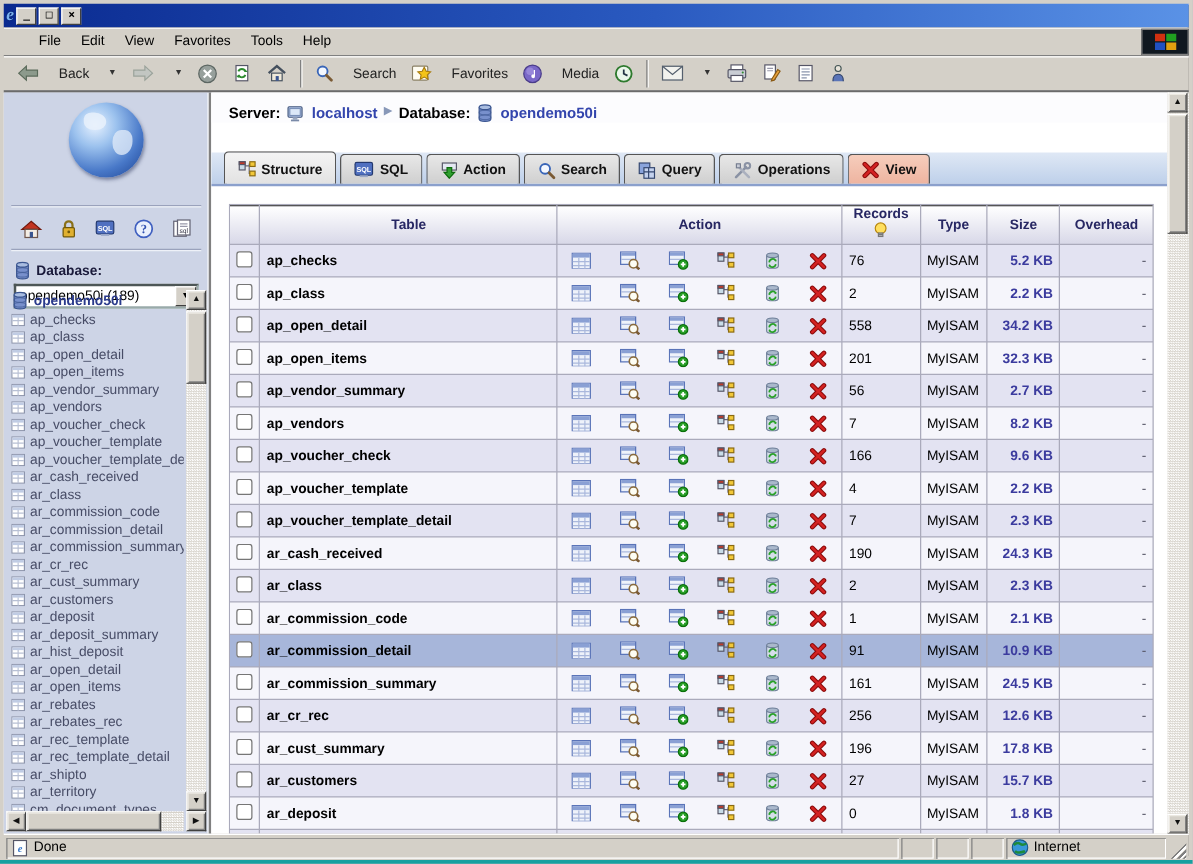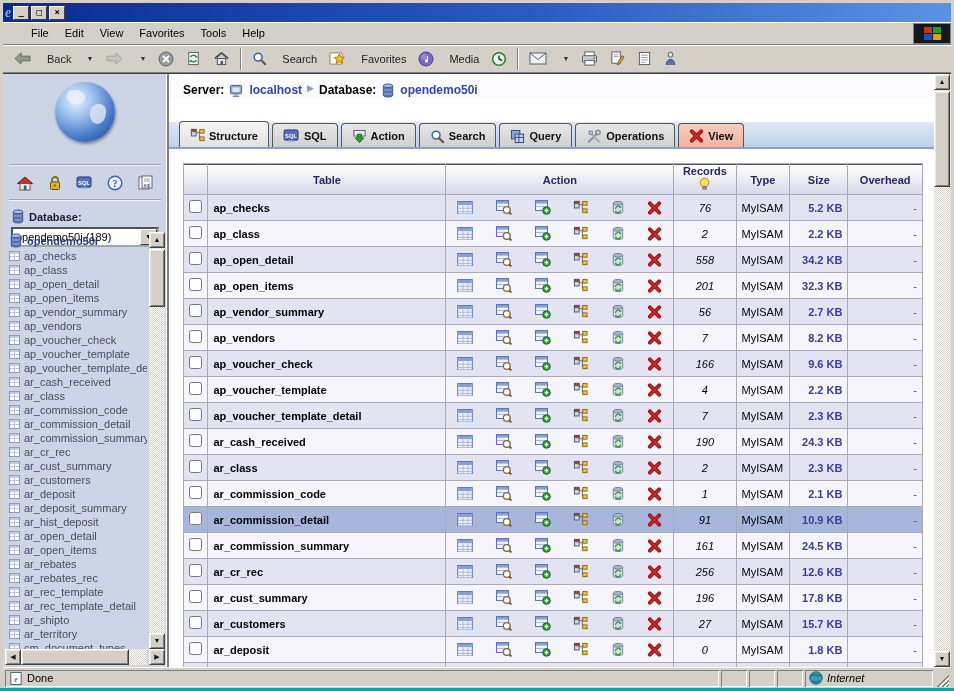--- a/index.html
+++ b/index.html
@@ -98,41 +98,41 @@
     height:20px; border-top:1px solid #555; padding:0 4px; }
   table.grid td { height:25px; padding:0 5px; font-size:11px; }
   tr.row-odd  td { background:#e3e3f2; }
   tr.row-even td { background:#f5f5fb; }
   tr.row-hl   td { background:#a7b6da; }
   td.c-check { width:20px; text-align:center; }
   td.c-name { width:232px; font-weight:bold; color:#000; }
   td.c-act { width:222px; }
   .act-row { display:flex; justify-content:space-between; align-items:center; padding:0 6px; }
   .act-btn { cursor:pointer; display:inline-flex; }
-  td.c-rec { width:60px; text-align:center; color:#000;font-style:italic; }
+  td.c-rec { width:60px; text-align:left; color:#000; }
   td.c-type { width:46px; color:#000; }
   td.c-size { width:56px; text-align:right; color:#3b3b9e; font-weight:bold; }
   td.c-oh { width:72px; text-align:right; color:#556; }
   th.h-rec { width:60px; } 
   input[type=checkbox] { width:13px; height:13px; accent-color:#444; }
 
   
   .vscroll-main { width:17px; flex:none; background:repeating-conic-gradient(#fff 0 25%, #d6d2ca 0 50%); background-size:2px 2px; position:relative; }
   .vscroll-main .sbtn { width:16px; }
   .vscroll-main .up { position:absolute; top:0; left:0; }
   .vscroll-main .down { position:absolute; bottom:0; left:0; }
   .vscroll-main .thumb { position:absolute; top:17px; left:0; width:16px; height:96px; }
 
   
   .statusbar { position:absolute; left:0; top:664px; width:948px; height:21px; background:#D4D0C8;
     display:flex; align-items:center; border-top:1px solid #fff; padding:1px 2px; gap:2px; }
   .pane { height:17px; box-shadow:inset 1px 1px 0 #808080, inset -1px -1px 0 #fff; display:flex; align-items:center; padding:0 4px; gap:4px; color:#000; }
   .pane.main-pane { flex:1; }
   .pane.small { width:26px; }
-  .pane.net { width:128px;font-style:italic; }
+  .pane.net { width:128px; }
   .grip { width:14px; height:17px; background:
     linear-gradient(135deg, transparent 0 60%, #808080 0 66%, #fff 0 72%, transparent 0 76%, #808080 0 82%, #fff 0 88%, transparent 0 90%, #808080 0 96%, #fff 0); }
 </style>
 </head>
 <body>
 
 <div class="window">
 
   <div class="titlebar">
     <span class="ic ie-e">e</span>

